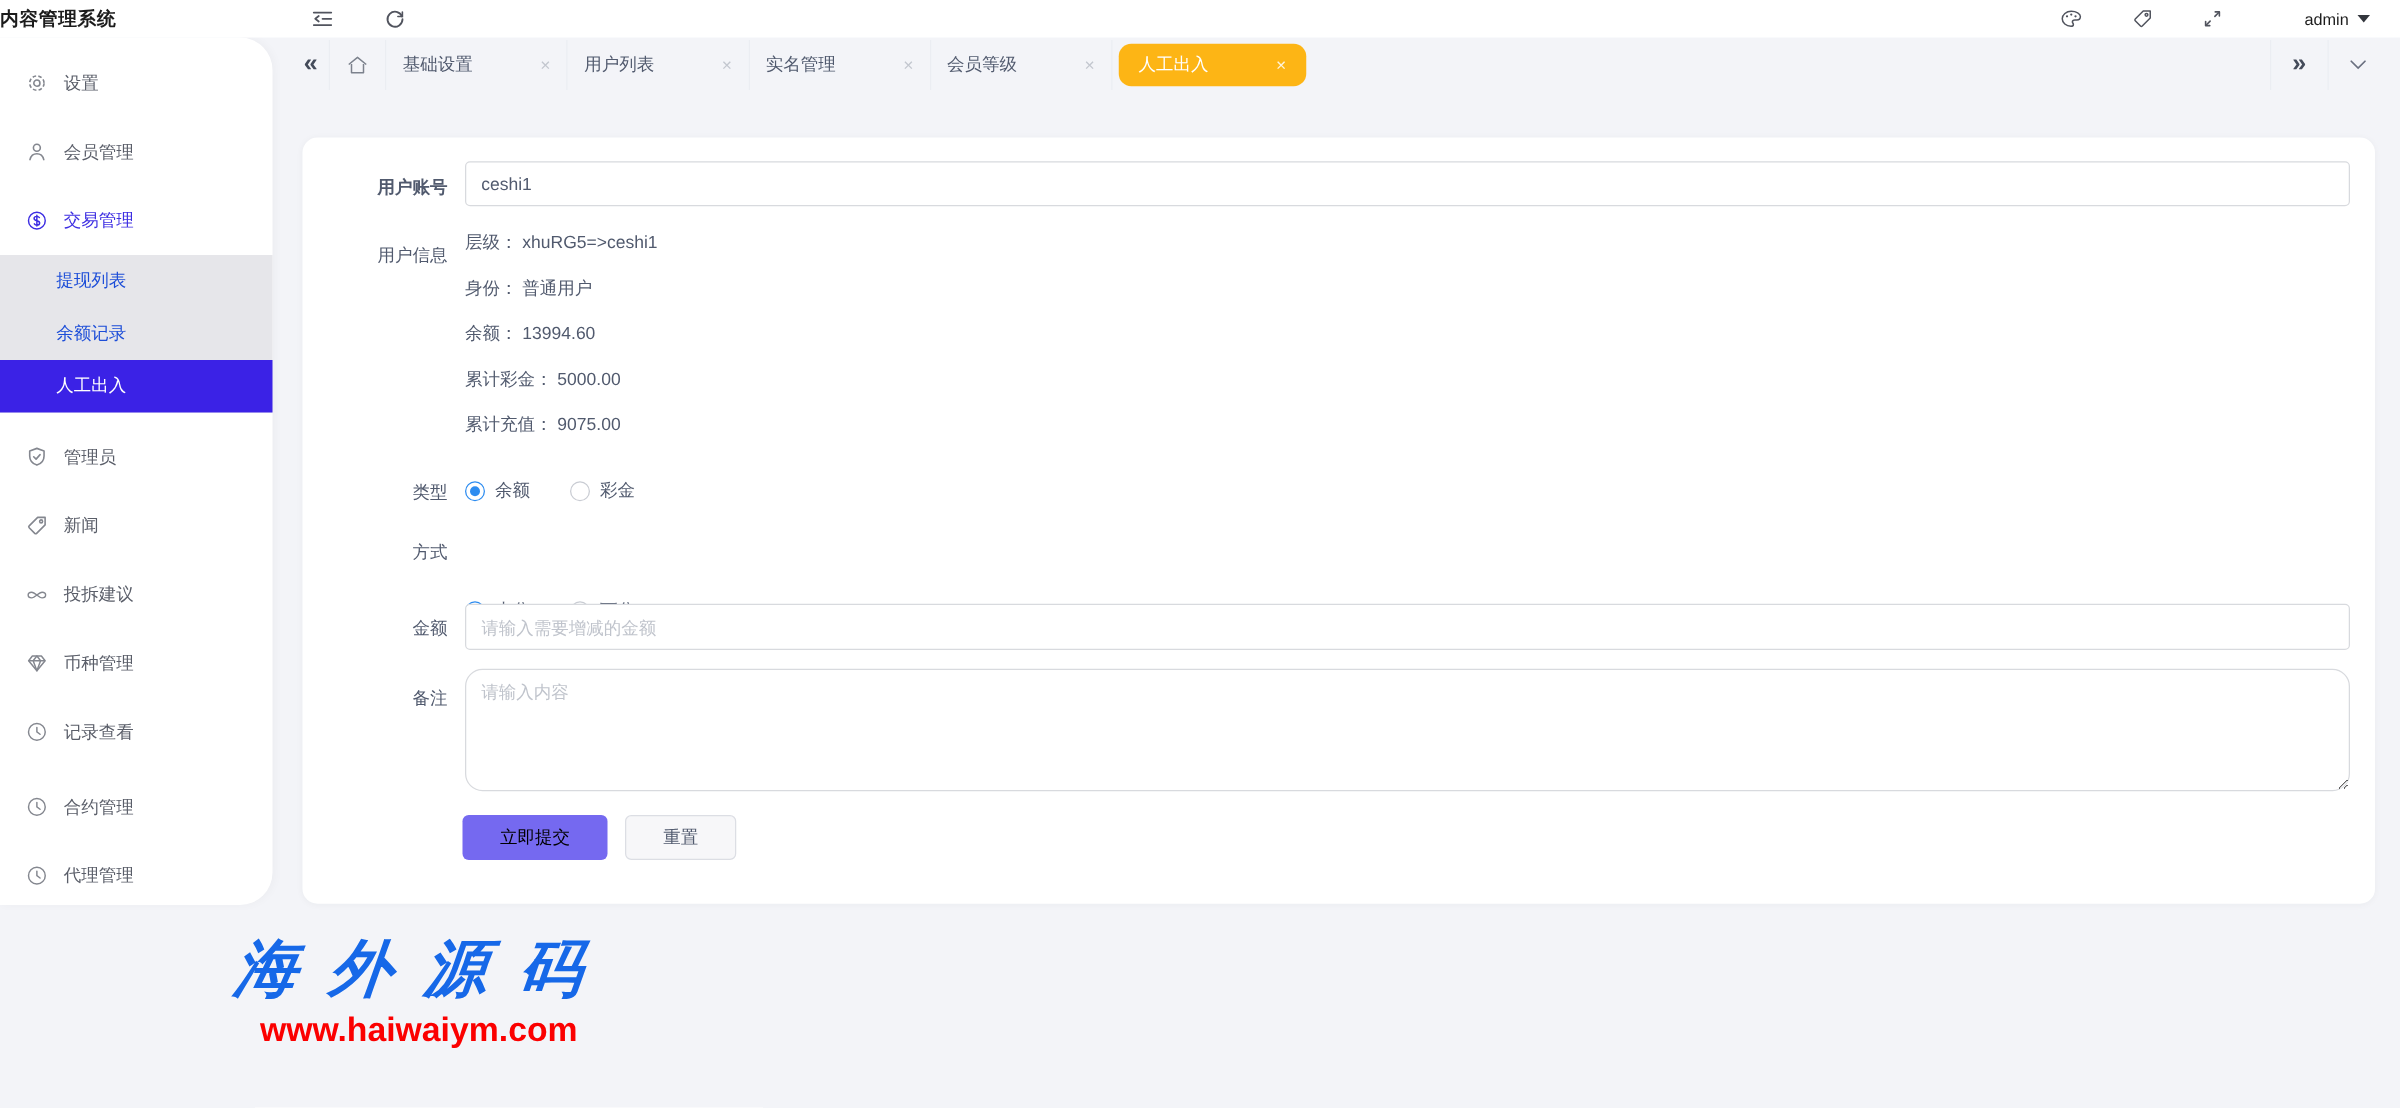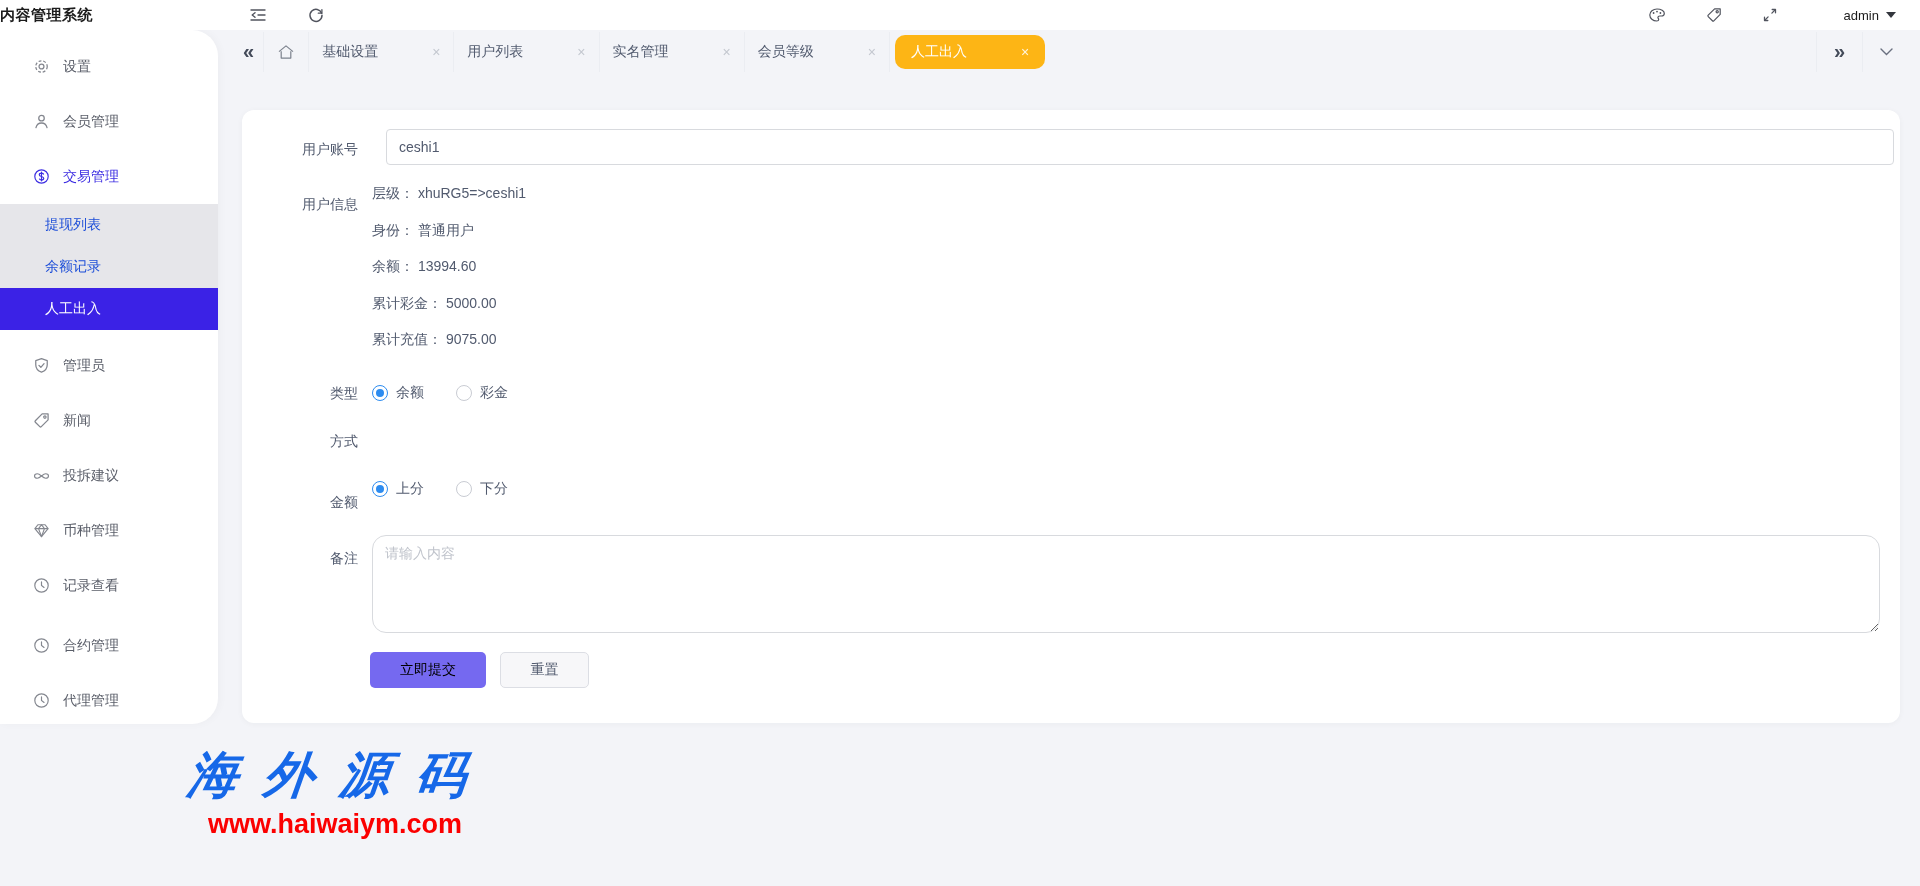--- a/index.html
+++ b/index.html
@@ -42,39 +42,39 @@
   .tab .x{margin-left:10px;font-size:14px;color:#c3c7cf;line-height:1;}
   .tab.active{background:var(--tab-active-bg);color:#fff;border-radius:10px;margin:0 5px;padding:0 16px;}
   .tab.active .x{color:rgba(255,255,255,.85);}
   .tabrow-right{margin-left:auto;display:flex;align-items:center;height:100%;}
   .tabrow-right .seg{padding:0 17px;display:flex;align-items:center;cursor:pointer;}
 
   
   .sidebar{position:absolute;left:0;top:30px;width:218px;height:694px;background:#fff;
            border-radius:0 26px 26px 0;padding-top:9px;z-index:5;
            box-shadow:2px 0 8px rgba(29,35,41,.03);}
-  .side-item{height:55px;display:flex;align-items:center;gap:13px;padding-left:33px;
+  .side-item{height:55px;display:flex;align-items:center;gap:13px;padding-left:21px;
              font-size:14px;color:#5a5e69;cursor:pointer;}
   .side-item .ic{display:inline-flex;width:17px;height:17px;align-items:center;justify-content:center;color:#84878f;}
   .side-item.active-parent{color:var(--menu-active-text);}
   .side-item.active-parent .ic{color:var(--menu-active-text);}
   .submenu{background:#e6e6ea;margin-bottom:8px;}
   .sub-item{height:42px;display:flex;align-items:center;padding-left:45px;font-size:14px;
             color:#1d4ed8;cursor:pointer;}
   .sub-item.active{background:var(--sidebar-active-bg);color:#fff;}
   .mt5{margin-top:5px;}
 
   
   .card{position:absolute;left:242px;top:110px;width:1658px;height:613px;background:#fff;
         border-radius:12px;box-shadow:0 1px 6px rgba(31,45,61,.04);}
   .flabel{position:absolute;left:0;width:116px;text-align:right;font-size:14px;color:#515a6e;}
   .fctrl{position:absolute;left:130px;}
   .tinput{width:1508px;height:36px;border:1px solid #d8dade;border-radius:4px;padding:0 12px;
           font-size:14px;color:#515a6e;background:#fff;outline:none;
-          font-family:"Liberation Sans","DejaVu Sans",sans-serif;margin-left:14px;}
+          font-family:"Liberation Sans","DejaVu Sans",sans-serif;}
   .tinput::placeholder{color:#c0c4cc;}
   .input-account{text-decoration:underline wavy #e5484d 1px;text-underline-offset:3px;}
   .info-lines{line-height:36.5px;font-size:14px;color:#515a6e;}
   .radio-row{display:flex;align-items:center;height:30px;}
   .radio{position:relative;width:16px;height:16px;border-radius:50%;border:1px solid #c9ccd3;
          background:#fff;margin-right:8px;flex:0 0 auto;cursor:pointer;}
   .radio.checked{border-color:var(--radio-selected);}
   .radio.checked::after{content:'';position:absolute;left:3px;top:3px;width:8px;height:8px;
          border-radius:50%;background:var(--radio-selected);}
   .opt-label{margin-right:32px;color:#515a6e;cursor:pointer;}
@@ -343,21 +343,21 @@
               <path d="M8 4.6V8l2.4 1.8"></path>
             </g>
           </svg>
       </span>
       <span>代理管理</span>
     </div>
   </div>
 
   <div class="card">
 
-    <div class="flabel" style="top:31px;">用户账号</div>
+    <div class="flabel" style="top:31px;font-weight:bold;">用户账号</div>
     <input class="tinput input-account fctrl" style="top: 19px;" type="text" value="ceshi1">
 
     <div class="flabel" style="top:86px;">用户信息</div>
     <div class="fctrl info-lines" style="top:65px;">
       <div>层级： xhuRG5=&gt;ceshi1</div>
       <div>身份： 普通用户</div>
       <div>余额： 13994.60</div>
       <div>累计彩金： 5000.00</div>
       <div>累计充值： 9075.00</div>
     </div>
@@ -372,20 +372,21 @@
 
     <div class="flabel" style="top:323px;">方式</div>
     <div class="fctrl radio-row" style="top:326px;margin-top:38px;">
       <span class="radio checked"></span>
       <span class="opt-label">上分</span>
       <span class="radio"></span>
       <span class="opt-label">下分</span>
     </div>
 
     <div class="flabel" style="top:384px;">金额</div>
+    <input class="tinput fctrl" style="top: 373px; height: 37px;" type="text" placeholder="请输入需要增减的金额">
 
     <div class="flabel" style="top:440px;">备注</div>
     <textarea class="tarea fctrl" style="top: 425px;" placeholder="请输入内容"></textarea>
 
     <button class="btn btn-submit">立即提交</button>
     <button class="btn btn-reset">重置</button>
   </div>
 
   <div class="wm">
     <div class="wm-cn">海外源码</div>

